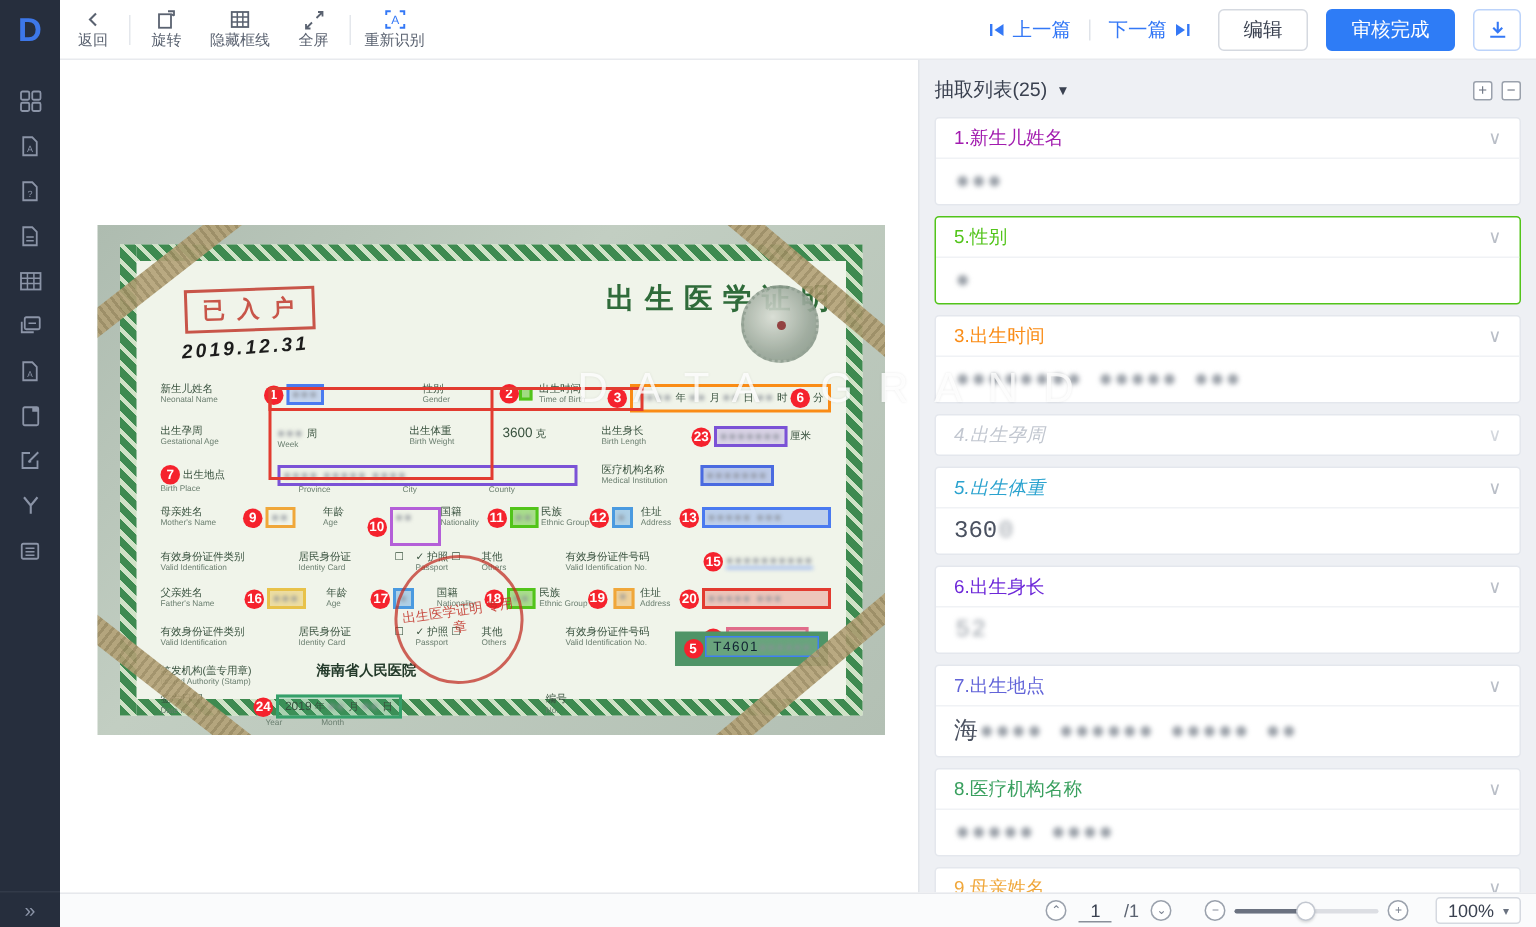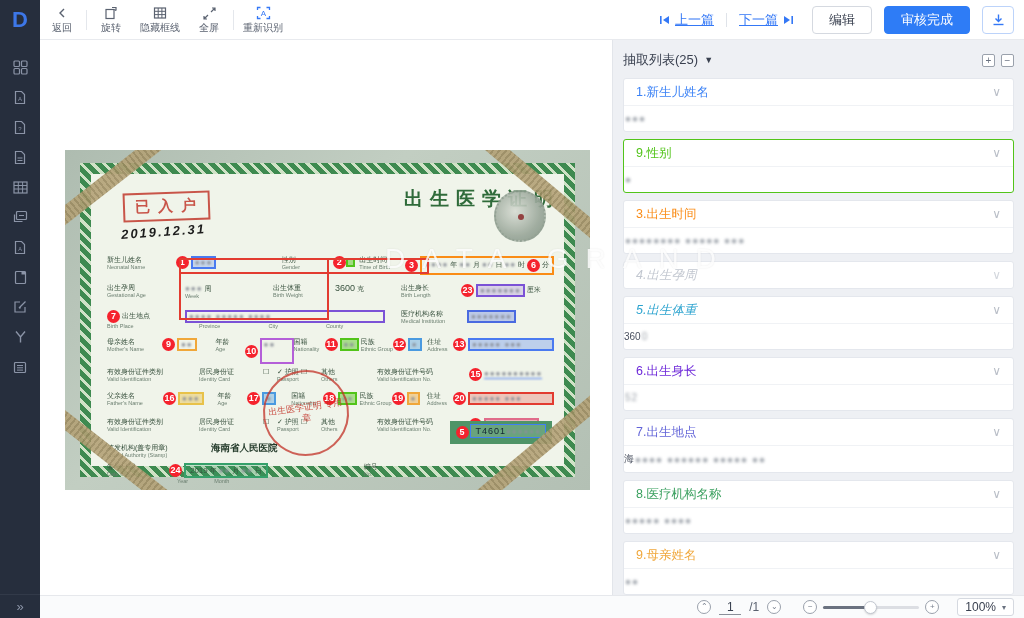--- a/index.html
+++ b/index.html
@@ -10,21 +10,21 @@
   
   .header { position:absolute; top:0; left:0; right:0; height:40px; background:#fff; border-bottom:1px solid #e8eaee; display:flex; align-items:center; z-index:30; }
   .logo { width:40px; height:40px; background:#262e3d; display:flex; align-items:center; justify-content:center; color:#3d77e8; font-size:22px; font-weight:bold; flex:0 0 40px; }
   .tbar { display:flex; align-items:center; height:100%; }
   .tbtn { display:flex; flex-direction:column; align-items:center; justify-content:center; min-width:44px; padding:0 7px; height:100%; color:#5a6270; cursor:pointer; }
   .tbtn .ic { height:15px; display:flex; align-items:center; justify-content:center; color:#5a6270; }
   .tbtn .lb { font-size:10px; line-height:12px; margin-top:1px; white-space:nowrap; }
   .tsep { width:1px; height:20px; background:#e4e7ec; margin:0 2px; }
   .hspacer { flex:1; }
   .nav { display:flex; align-items:center; color:#3478f6; font-size:13px; margin-right:18px; }
-  .nav .navitem { display:flex; align-items:center; gap:4px; cursor:pointer;text-decoration:underline; }
+  .nav .navitem { display:flex; align-items:center; gap:4px; cursor:pointer; }
   .nav .nsep { width:1px; height:14px; background:#dfe3e9; margin:0 12px; }
   .btn { height:28px; padding:0 16px; border-radius:4px; font-size:13px; display:flex; align-items:center; cursor:pointer; }
   .btn.ghost { background:#fff; border:1px solid #d5d9e0; color:#3a4150; margin-right:12px; }
   .btn.primary { background:#2e7cf6; border:1px solid #2e7cf6; color:#fff; margin-right:12px; }
   .btn.iconbtn { width:32px; padding:0; justify-content:center; border:1px solid #bcd3fa; color:#3478f6; margin-right:10px; }
 
   
   .sidebar { position:absolute; left:0; top:40px; bottom:0; width:40px; background:#262e3d; z-index:25; display:flex; flex-direction:column; align-items:center; padding-top:12px; }
   .sic { width:40px; height:30px; display:flex; align-items:center; justify-content:center; color:#8b94a7; cursor:pointer; }
   .collapse { position:absolute; bottom:0; left:0; width:40px; height:24px; display:flex; align-items:center; justify-content:center; color:#8b94a7; font-size:13px; cursor:pointer; border-top:1px solid #323a49; }
@@ -63,21 +63,21 @@
   
   .panel { position:absolute; right:0; top:40px; bottom:23px; width:412px; background:#eef0f4; border-left:1px solid #e2e5ea; padding:8px 10px 0 10px; overflow:hidden; z-index:10; }
   .ptitle { display:flex; align-items:center; height:24px; color:#3a4150; font-size:13px; margin-bottom:6px; }
   .ptitle .caret { margin-left:6px; font-size:9px; color:#3a4150; cursor:pointer; }
   .ptools { margin-left:auto; display:flex; gap:6px; }
   .sqbtn { width:13px; height:13px; border:1px solid #9aa1ac; border-radius:2px; color:#6a7280; font-size:10px; line-height:11px; text-align:center; cursor:pointer; background:#fff; }
   .card { background:#fff; border:1px solid #e4e7ed; border-radius:3px; margin-bottom:7px; overflow:hidden; }
   .card.hl { border:1px solid #52c41a; }
   .chead { display:flex; align-items:center; height:26px; padding:0 12px; font-size:12.5px; cursor:pointer; }
   .chead .chev { margin-left:auto; color:#b9bec7; font-size:12px; }
-  .cval { border-top:1px solid #f0f2f5; padding:6px 0; font-size:10px; color:#4a5160; min-height:26px; display:flex; align-items:center; }
+  .cval { border-top:1px solid #f0f2f5; padding:6px 12px; font-size:16px; color:#4a5160; min-height:26px; display:flex; align-items:center;font-family:Liberation Mono, monospace; }
   .vmask { color:#9aa0a8; filter:blur(1.6px); letter-spacing:1px; }
   .vclear { color:#4a5160; margin-right:1px; }
 
   
   .bbar { position:absolute; left:40px; right:0; bottom:0; height:23px; background:#fafbfc; border-top:1px solid #e6e8ec; display:flex; align-items:center; font-size:12px; color:#5a6270; z-index:20; }
   .fname { position:absolute; left:245px; top:0; height:23px; display:flex; align-items:center; }
   .bcontrols { margin-left:auto; display:flex; align-items:center; gap:8px; padding-right:10px; }
   .circ { width:14px; height:14px; border:1px solid #9aa1ac; border-radius:50%; color:#7a8290; font-size:8px; line-height:12px; text-align:center; cursor:pointer; background:#fff; }
   .pgnum { border-bottom:1px solid #8a8f99; min-width:22px; text-align:center; color:#3a4150; }
   .slider { display:flex; align-items:center; gap:6px; margin-left:14px; }
@@ -340,21 +340,21 @@
           </div>
 
           <div class="row" style="top:214px;">
             <span class="cell" style="width:64px;"><span class="lab">父亲姓名</span><span class="en">Father's Name</span></span>
             <span class="cell" style="width:62px;"><span class="bdg">16</span> <span class="bx" style="border-color:#e8c24a;background:rgba(232,194,74,.45);"><span class="mos">●●●</span></span></span>
             <span class="cell" style="width:34px;"><span class="lab">年龄</span><span class="en">Age</span></span>
             <span class="cell" style="width:50px;"><span class="bdg">17</span> <span class="bx" style="border-color:#4a9ae0;background:rgba(74,154,224,.4);"><span class="mos">●</span></span></span>
             <span class="cell" style="width:36px;"><span class="lab">国籍</span><span class="en">Nationality</span></span>
             <span class="cell" style="width:42px;"><span class="bdg">18</span> <span class="bx" style="border-color:#52c41a;background:rgba(82,196,26,.45);"><span class="mos">●●</span></span></span>
             <span class="cell" style="width:36px;"><span class="lab">民族</span><span class="en">Ethnic Group</span></span>
-            <span class="cell" style="width:40px;"><span class="bdg">19</span> <span class="bx" style="border-color:#f0a73a;background:rgba(240,167,58,.45);"><span class="mos">●</span></span></span>
+            <span class="cell" style="width:40px;font-family:Liberation Mono, monospace;"><span class="bdg">19</span> <span class="bx" style="border-color:#f0a73a;background:rgba(240,167,58,.45);"><span class="mos">●</span></span></span>
             <span class="cell" style="width:30px;"><span class="lab">住址</span><span class="en">Address</span></span>
             <span class="cell"><span class="bdg">20</span> <span class="bx" style="border-color:#e23b30;background:rgba(226,59,48,.25);width:86px;"><span class="mos">●●●●● ●●●</span></span></span>
           </div>
 
           <div class="row" style="top:240px;">
             <span class="cell" style="width:92px;"><span class="lab">有效身份证件类别</span><span class="en">Valid Identification</span></span>
             <span class="cell" style="width:64px;"><span class="lab">居民身份证</span><span class="en">Identity Card</span></span>
             <span class="cell" style="width:14px;"><span class="lab">☐</span></span>
             <span class="cell" style="width:44px;"><span class="lab"><span>✓</span> <span>护照</span> ☐</span><span class="en">Passport</span></span>
             <span class="cell" style="width:56px;"><span class="lab">其他</span><span class="en">Others</span></span>
@@ -393,32 +393,32 @@
       <span>抽取列表(25)</span>
       <span class="caret">▼</span>
       <span class="ptools">
         <span class="sqbtn">+</span>
         <span class="sqbtn">−</span>
       </span>
     </div>
 
     <div class="card">
       <div class="chead">
-          <span style="color:#3b82f6;">1.新生儿姓名</span>
+          <span style="color:#a21caf;">1.新生儿姓名</span>
           <span class="chev">∨</span>
         </div>
       <div class="cval">
           <span class="vclear"></span>
           <span class="vmask">●●●</span>
         </div>
     </div>
 
     <div class="card hl">
       <div class="chead">
-          <span style="color:#52c41a;">9.性别</span>
+          <span style="color:#52c41a;">5.性别</span>
           <span class="chev">∨</span>
         </div>
       <div class="cval">
           <span class="vclear"></span>
           <span class="vmask">●</span>
         </div>
     </div>
 
     <div class="card">
       <div class="chead">

